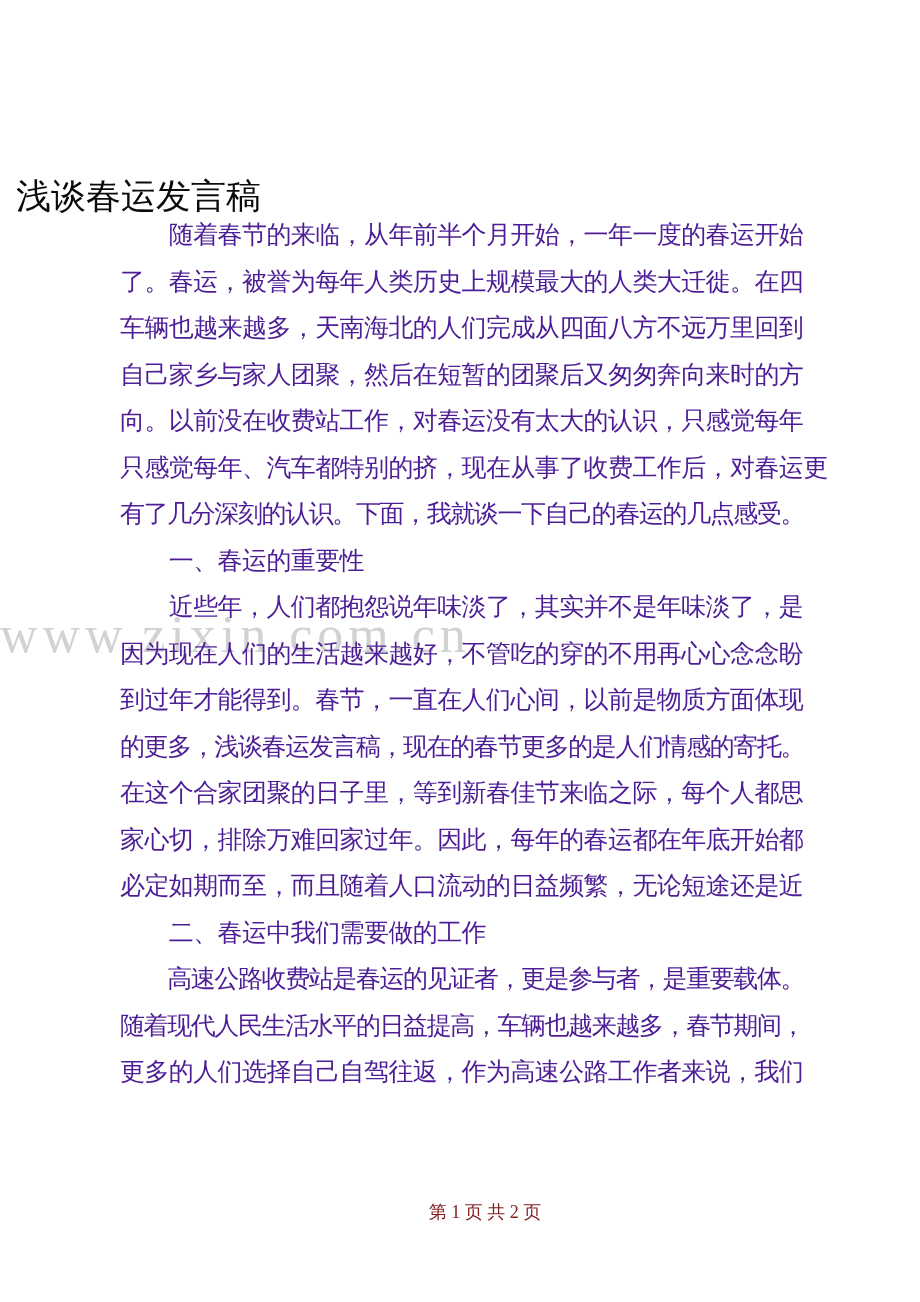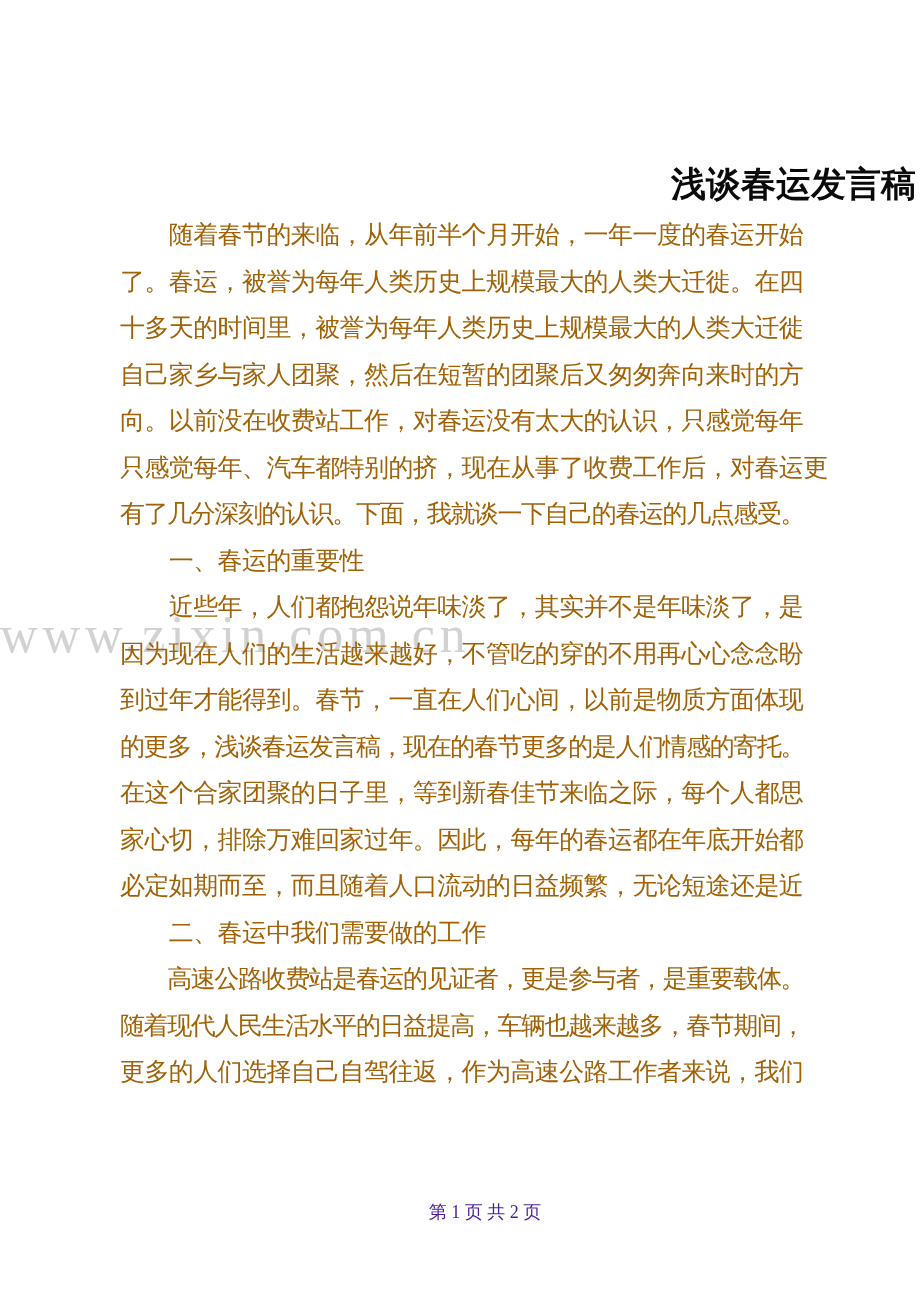--- a/index.html
+++ b/index.html
@@ -25,36 +25,36 @@
     color: #d2d2d2;
     z-index: 0;
     white-space: nowrap;
     user-select: none;
   }
   .doc-title {
     position: absolute;
     top: 160px;
     left: 0;
     right: 0;
-    margin: 4px;
-    text-align: right;
+    margin: 16px;
+    text-align: left;
     font-size: 35px;
     line-height: 42px;
-    font-weight: bold;
+    font-weight: normal;
     color: #0a0a0a;
     z-index: 1;
     letter-spacing: 0px;
   }
   .doc-body {
     position: absolute;
     top: 212px;
     left: 120px;
     width: 684px;
     z-index: 1;
-    color: #a16207;
+    color: #4c1d95;
   }
   .line {
     height: 46.5px;
     line-height: 46.5px;
     font-size: 25px;
     letter-spacing: -0.6px;
     white-space: pre;
     overflow: visible;
   }
   .line.heading {
@@ -62,36 +62,36 @@
   }
   .doc-footer {
     position: absolute;
     top: 1199px;
     left: 0;
     right: 0;
     text-align: center;
     text-indent: 50px;
     font-size: 18px;
     line-height: 26px;
-    color: #4c1d95;
+    color: #7f1d1d;
     z-index: 1;
   }
 </style>
 </head>
 <body>
 
 <div class="page">
   <div class="watermark">www.zixin.com.cn</div>
 
   <h1 class="doc-title">浅谈春运发言稿</h1>
 
   <div class="doc-body" id="doc-body">
       <div class="line paragraph">　　随着春节的来临，从年前半个月开始，一年一度的春运开始</div>
       <div class="line paragraph">了。春运，被誉为每年人类历史上规模最大的人类大迁徙。在四</div>
-      <div class="line paragraph">十多天的时间里，被誉为每年人类历史上规模最大的人类大迁徙</div>
+      <div class="line paragraph">车辆也越来越多，天南海北的人们完成从四面八方不远万里回到</div>
       <div class="line paragraph">自己家乡与家人团聚，然后在短暂的团聚后又匆匆奔向来时的方</div>
       <div class="line paragraph">向。以前没在收费站工作，对春运没有太大的认识，只感觉每年</div>
       <div class="line paragraph">只感觉每年、汽车都特别的挤，现在从事了收费工作后，对春运更</div>
       <div class="line paragraph" style="letter-spacing: -1.41px; text-align: center;">有了几分深刻的认识。下面，我就谈一下自己的春运的几点感受。</div>
       <div class="line heading">　　一、春运的重要性</div>
       <div class="line paragraph">　　近些年，人们都抱怨说年味淡了，其实并不是年味淡了，是</div>
       <div class="line paragraph">因为现在人们的生活越来越好，不管吃的穿的不用再心心念念盼</div>
       <div class="line paragraph">到过年才能得到。春节，一直在人们心间，以前是物质方面体现</div>
       <div class="line paragraph" style="letter-spacing: -1.41px;">的更多，浅谈春运发言稿，现在的春节更多的是人们情感的寄托。</div>
       <div class="line paragraph">在这个合家团聚的日子里，等到新春佳节来临之际，每个人都思</div>

